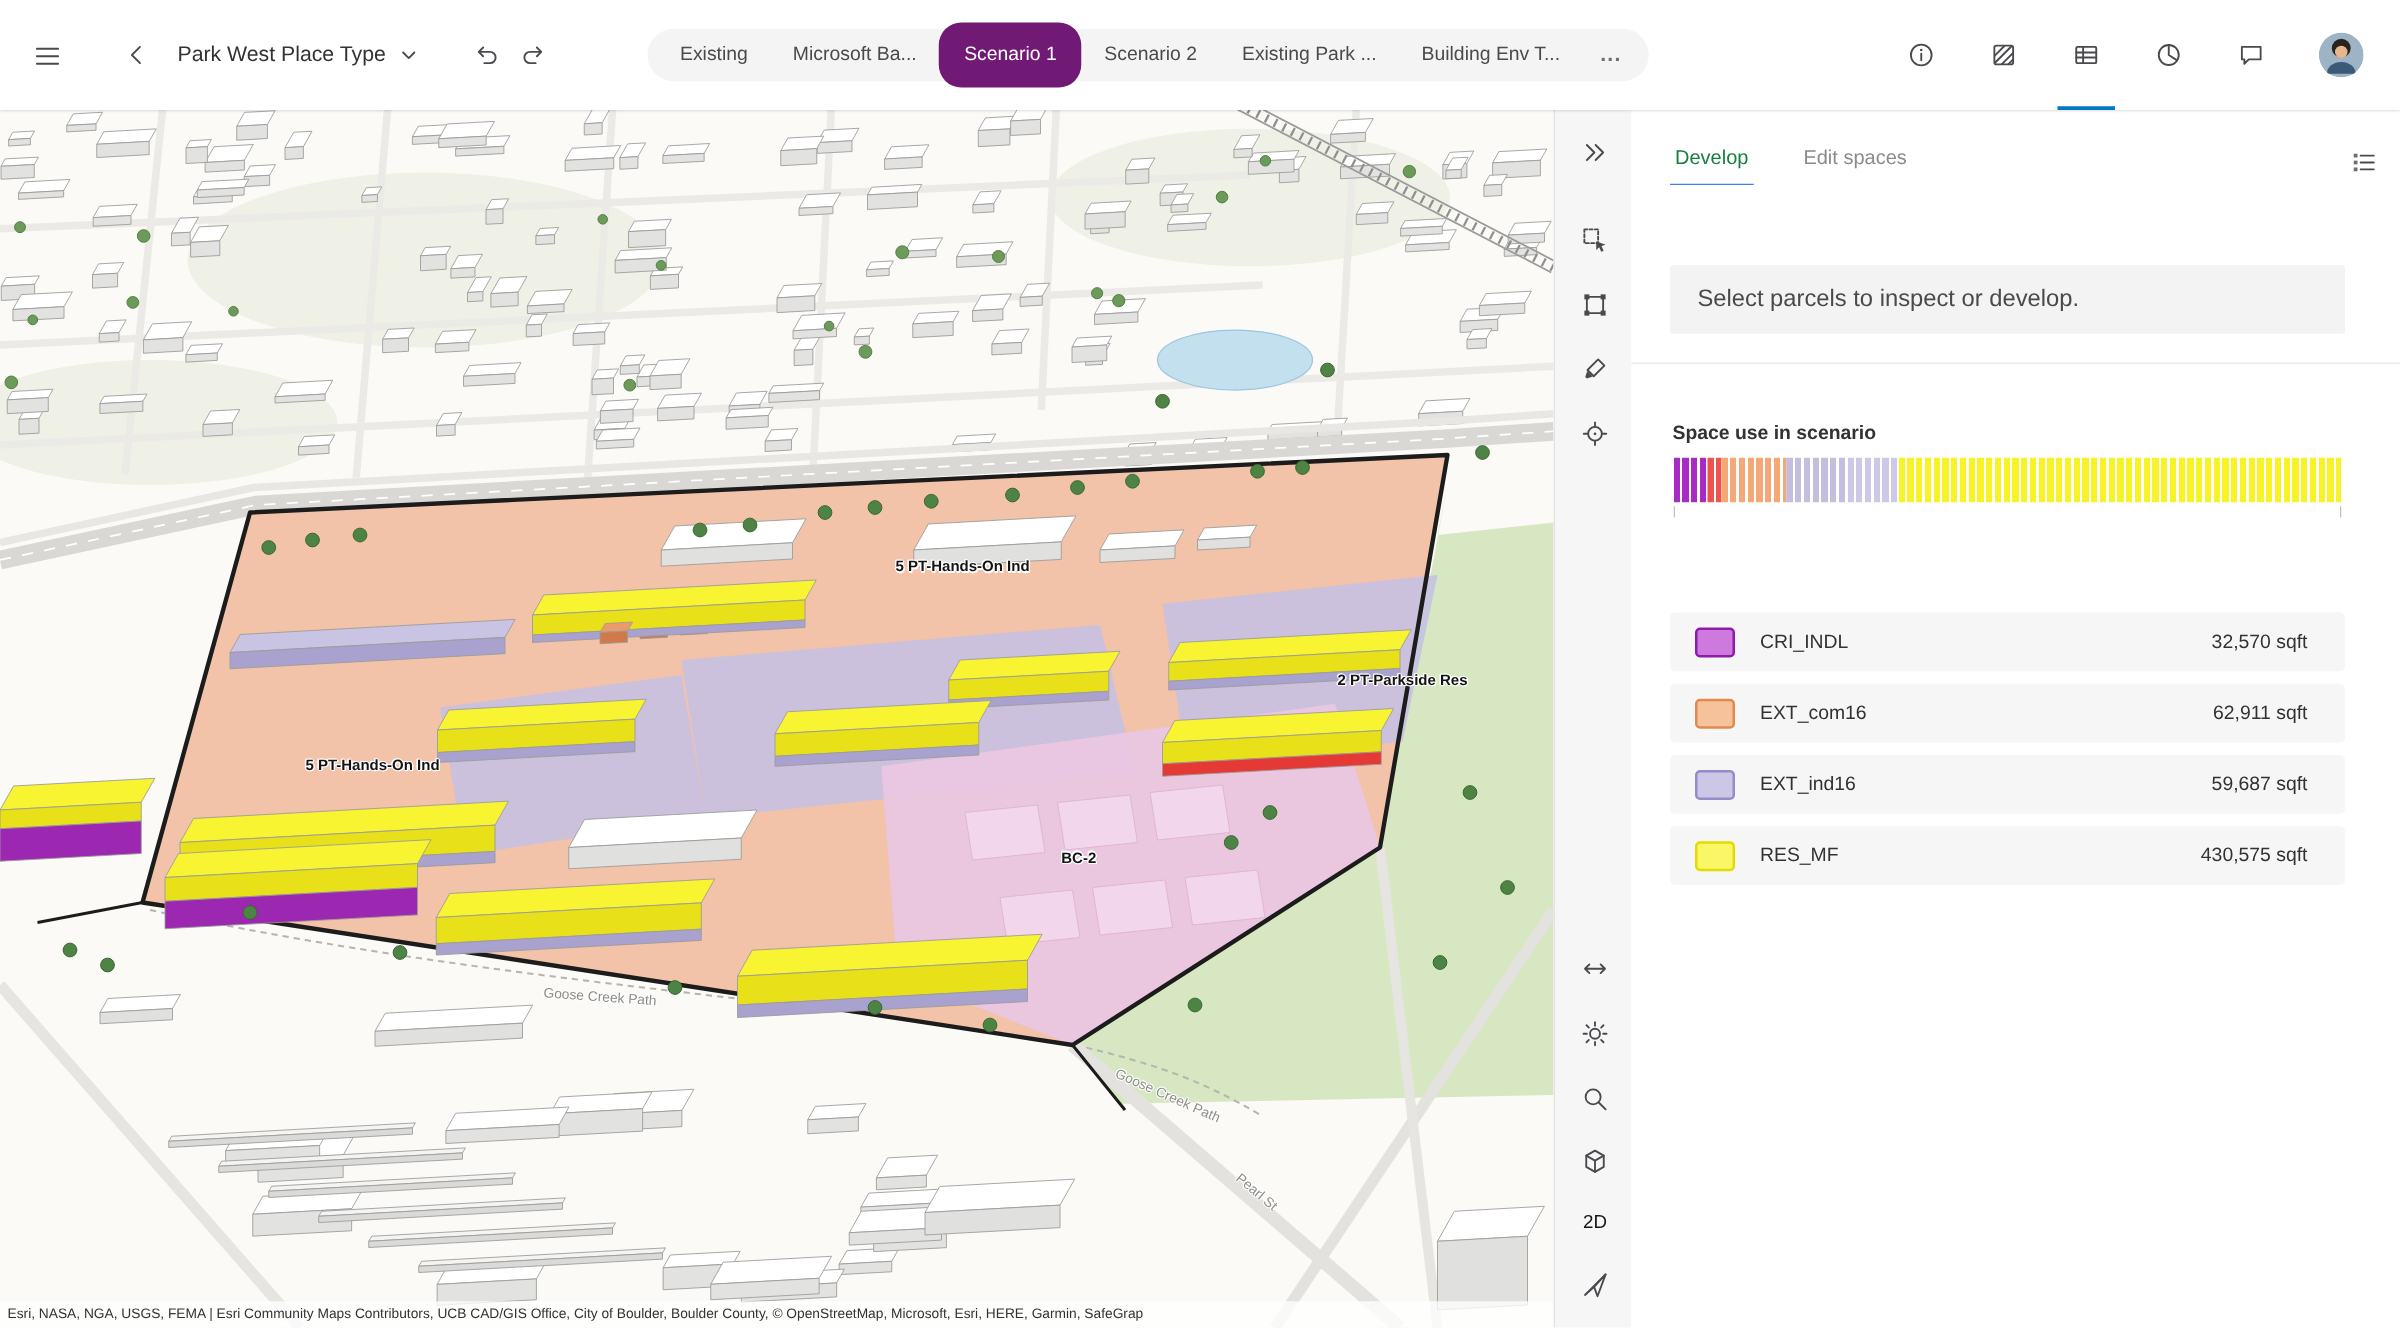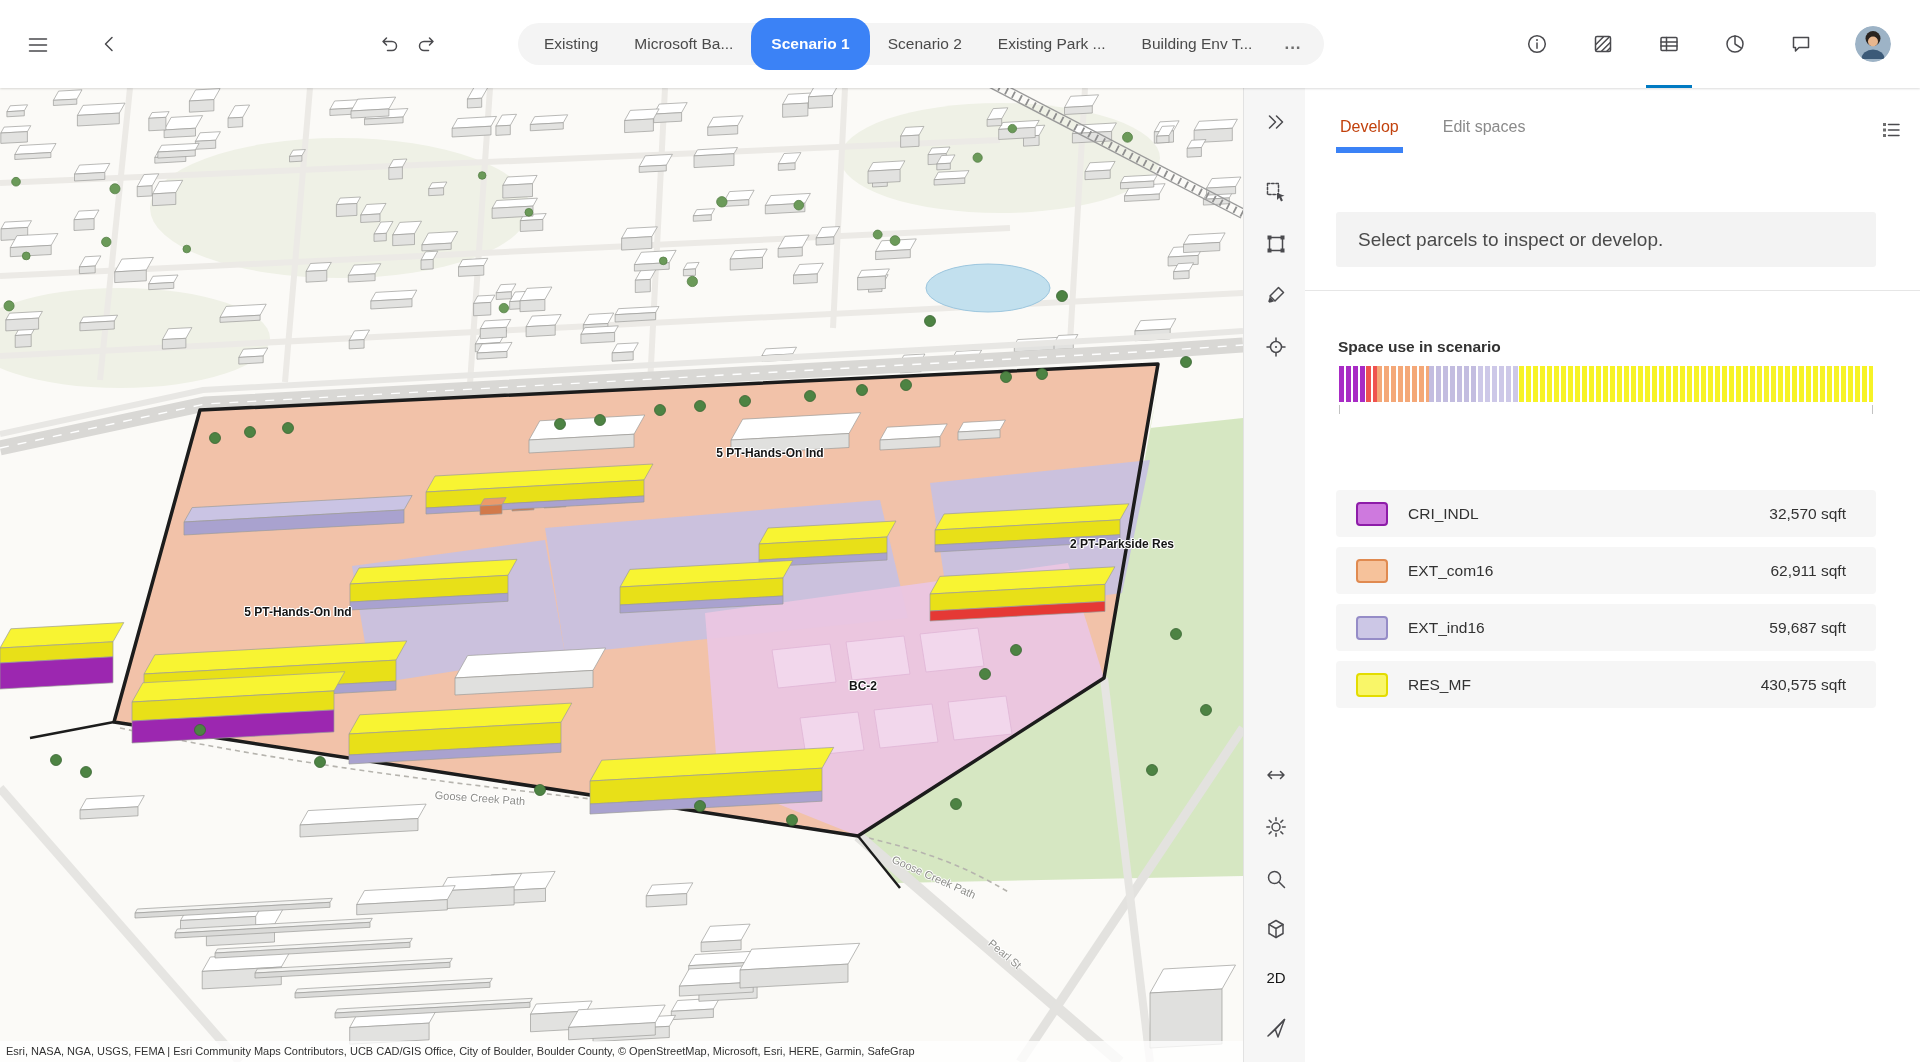--- a/index.html
+++ b/index.html
@@ -5,21 +5,21 @@
   html,body{margin:0;padding:0}
   body{width:1920px;height:1062px;overflow:hidden;font-family:"Liberation Sans",sans-serif;background:#fff;position:relative}
   svg{display:block}
   
   #topbar{position:absolute;left:0;top:0;width:1920px;height:88px;background:#fff;box-shadow:0 1px 2px rgba(0,0,0,.14);z-index:40}
   .tb-abs{position:absolute;display:flex;align-items:center;justify-content:center}
   #title-wrap{left:142px;top:0;height:88px;gap:10px;cursor:pointer}
   #title-wrap .t{font-size:17px;color:#323232;font-weight:500;white-space:nowrap}
   #tabstrip{position:absolute;left:518px;top:23px;height:42px;background:#f4f4f4;border-radius:21px;display:flex;align-items:center;padding:0 8px}
   .tb-tab{padding:0 18px;font-size:15.5px;color:#4a4a4a;white-space:nowrap;cursor:pointer;height:42px;display:flex;align-items:center;border-radius:21px}
-  .tb-tab.active{background:#3b82f6;color:#fff;height:52px;border-radius:18px;padding:0 20px;font-weight:700}
+  .tb-tab.active{background:#701a75;color:#fff;height:52px;border-radius:18px;padding:0 20px;font-weight:400}
   .tb-more{padding:0 14px;color:#6e6e6e;font-size:17px;font-weight:bold;cursor:pointer;letter-spacing:1px}
   #topicons{position:absolute;right:29px;top:0;height:88px;display:flex;align-items:center;gap:42px}
   .top-icon{width:24px;height:88px;display:flex;align-items:center;justify-content:center;cursor:pointer;position:relative}
   .top-icon.active::after{content:"";position:absolute;left:50%;bottom:0;transform:translateX(-50%);width:46px;height:3px;background:#007ac2}
   #avatar{width:36px;height:36px;border-radius:50%;overflow:hidden;cursor:pointer}
   
   #map{position:absolute;left:0;top:88px;width:1243px;height:974px;background:#fbfaf7;overflow:hidden;cursor:crosshair}
   .map-label{position:absolute;transform:translate(-50%,-50%);font-size:12px;font-weight:bold;color:#141414;white-space:nowrap;
      text-shadow:0 0 2px #fff,-1px 0 #fff,1px 0 #fff,0 -1px #fff,0 1px #fff,-1px -1px #fff,1px 1px #fff;pointer-events:none}
   .street-label{position:absolute;font-size:11px;color:#8d8d89;white-space:nowrap;pointer-events:none;
@@ -27,21 +27,21 @@
   #attribution{position:absolute;left:0;bottom:0;width:1243px;height:21px;background:rgba(255,255,255,.78);
      font-size:11px;color:#323232;line-height:21px;padding-left:6px;white-space:nowrap;overflow:hidden}
   
   #toolstrip{position:absolute;left:1243px;top:88px;width:62px;height:974px;background:#f6f6f6;border-left:1px solid #e2e2e2}
   .tool-btn{position:absolute;left:18px;width:28px;height:28px;display:flex;align-items:center;justify-content:center;cursor:pointer;border-radius:3px}
   .mode2d{font-size:15px;font-weight:normal;color:#151515}
   
   #panel{position:absolute;left:1305px;top:88px;width:615px;height:974px;background:#fff}
   .panel-tabs{position:absolute;left:31px;top:22px;display:flex;gap:36px}
   .panel-tab{font-size:16px;color:#8a8a8a;padding:8px 4px 11px 4px;cursor:pointer}
-  .panel-tab.active{color:#c2410c;border-bottom:6px solid #3b82f6}
+  .panel-tab.active{color:#15803d;border-bottom:1px solid #3b82f6}
   #legend-toggle{position:absolute;right:15px;top:28px;width:28px;height:28px;display:flex;align-items:center;justify-content:center;cursor:pointer}
   .msg-box{position:absolute;left:31px;top:124px;width:540px;height:55px;background:#f3f3f3;border-radius:3px;display:flex;align-items:center;padding-left:22px;box-sizing:border-box;font-size:19px;color:#4a4a4a}
   .panel-divider{position:absolute;left:0;right:0;top:202px;height:1px;background:#e6e6e6}
   .section-title{position:absolute;left:33px;top:250px;font-size:15.5px;font-weight:bold;color:#323232}
   #usebar{position:absolute;left:34px;top:278px;width:534px;height:36px;display:flex;overflow:hidden}
   .bar-seg{height:100%}
   #bar-ticks{position:absolute;left:34px;top:317px;width:534px;height:9px}
   #bar-ticks i{position:absolute;top:0;width:1px;height:9px;background:#c2c2c2}
   .total-label{position:absolute;left:34px;top:334px;width:534px;text-align:center;font-size:15px;color:#6e6e6e}
   #legend-list{position:absolute;left:31px;top:402px;width:540px}
@@ -56,20 +56,26 @@
 
 <div id="topbar">
   <div class="tb-abs" style="left:26px;top:33px">
     <svg width="24" height="24" viewBox="0 0 24 24">
         <path class="ico" stroke-width="1.8" d="M3.5 6h17M3.5 12h17M3.5 18h17"></path>
       </svg>
   </div>
   <div class="tb-abs" style="left:98px;top:32px">
     <svg width="24" height="24" viewBox="0 0 24 24">
         <path class="ico" d="M14 5.5l-6.5 6.5L14 18.5"></path>
+      </svg>
+  </div>
+  <div id="title-wrap" class="tb-abs">
+    <span class="t">Park West Place Type</span>
+    <svg width="16" height="16" viewBox="0 0 16 16">
+        <path class="ico" d="M3.5 6l4.5 4.5L12.5 6"></path>
       </svg>
   </div>
   <div class="tb-abs" style="left:378px;top:32px">
     <svg width="24" height="24" viewBox="0 0 24 24">
         <path class="ico" stroke="#6e6e6e" d="M8.5 6L5 9.5 8.5 13M5 9.5h9a4.5 4.5 0 0 1 0 9H9.5"></path>
       </svg>
   </div>
   <div class="tb-abs" style="left:414px;top:32px">
     <svg width="24" height="24" viewBox="0 0 24 24">
         <path class="ico" stroke="#b9b9b9" d="M15.5 6L19 9.5 15.5 13M19 9.5h-9a4.5 4.5 0 0 0 0 9h4.5"></path>

